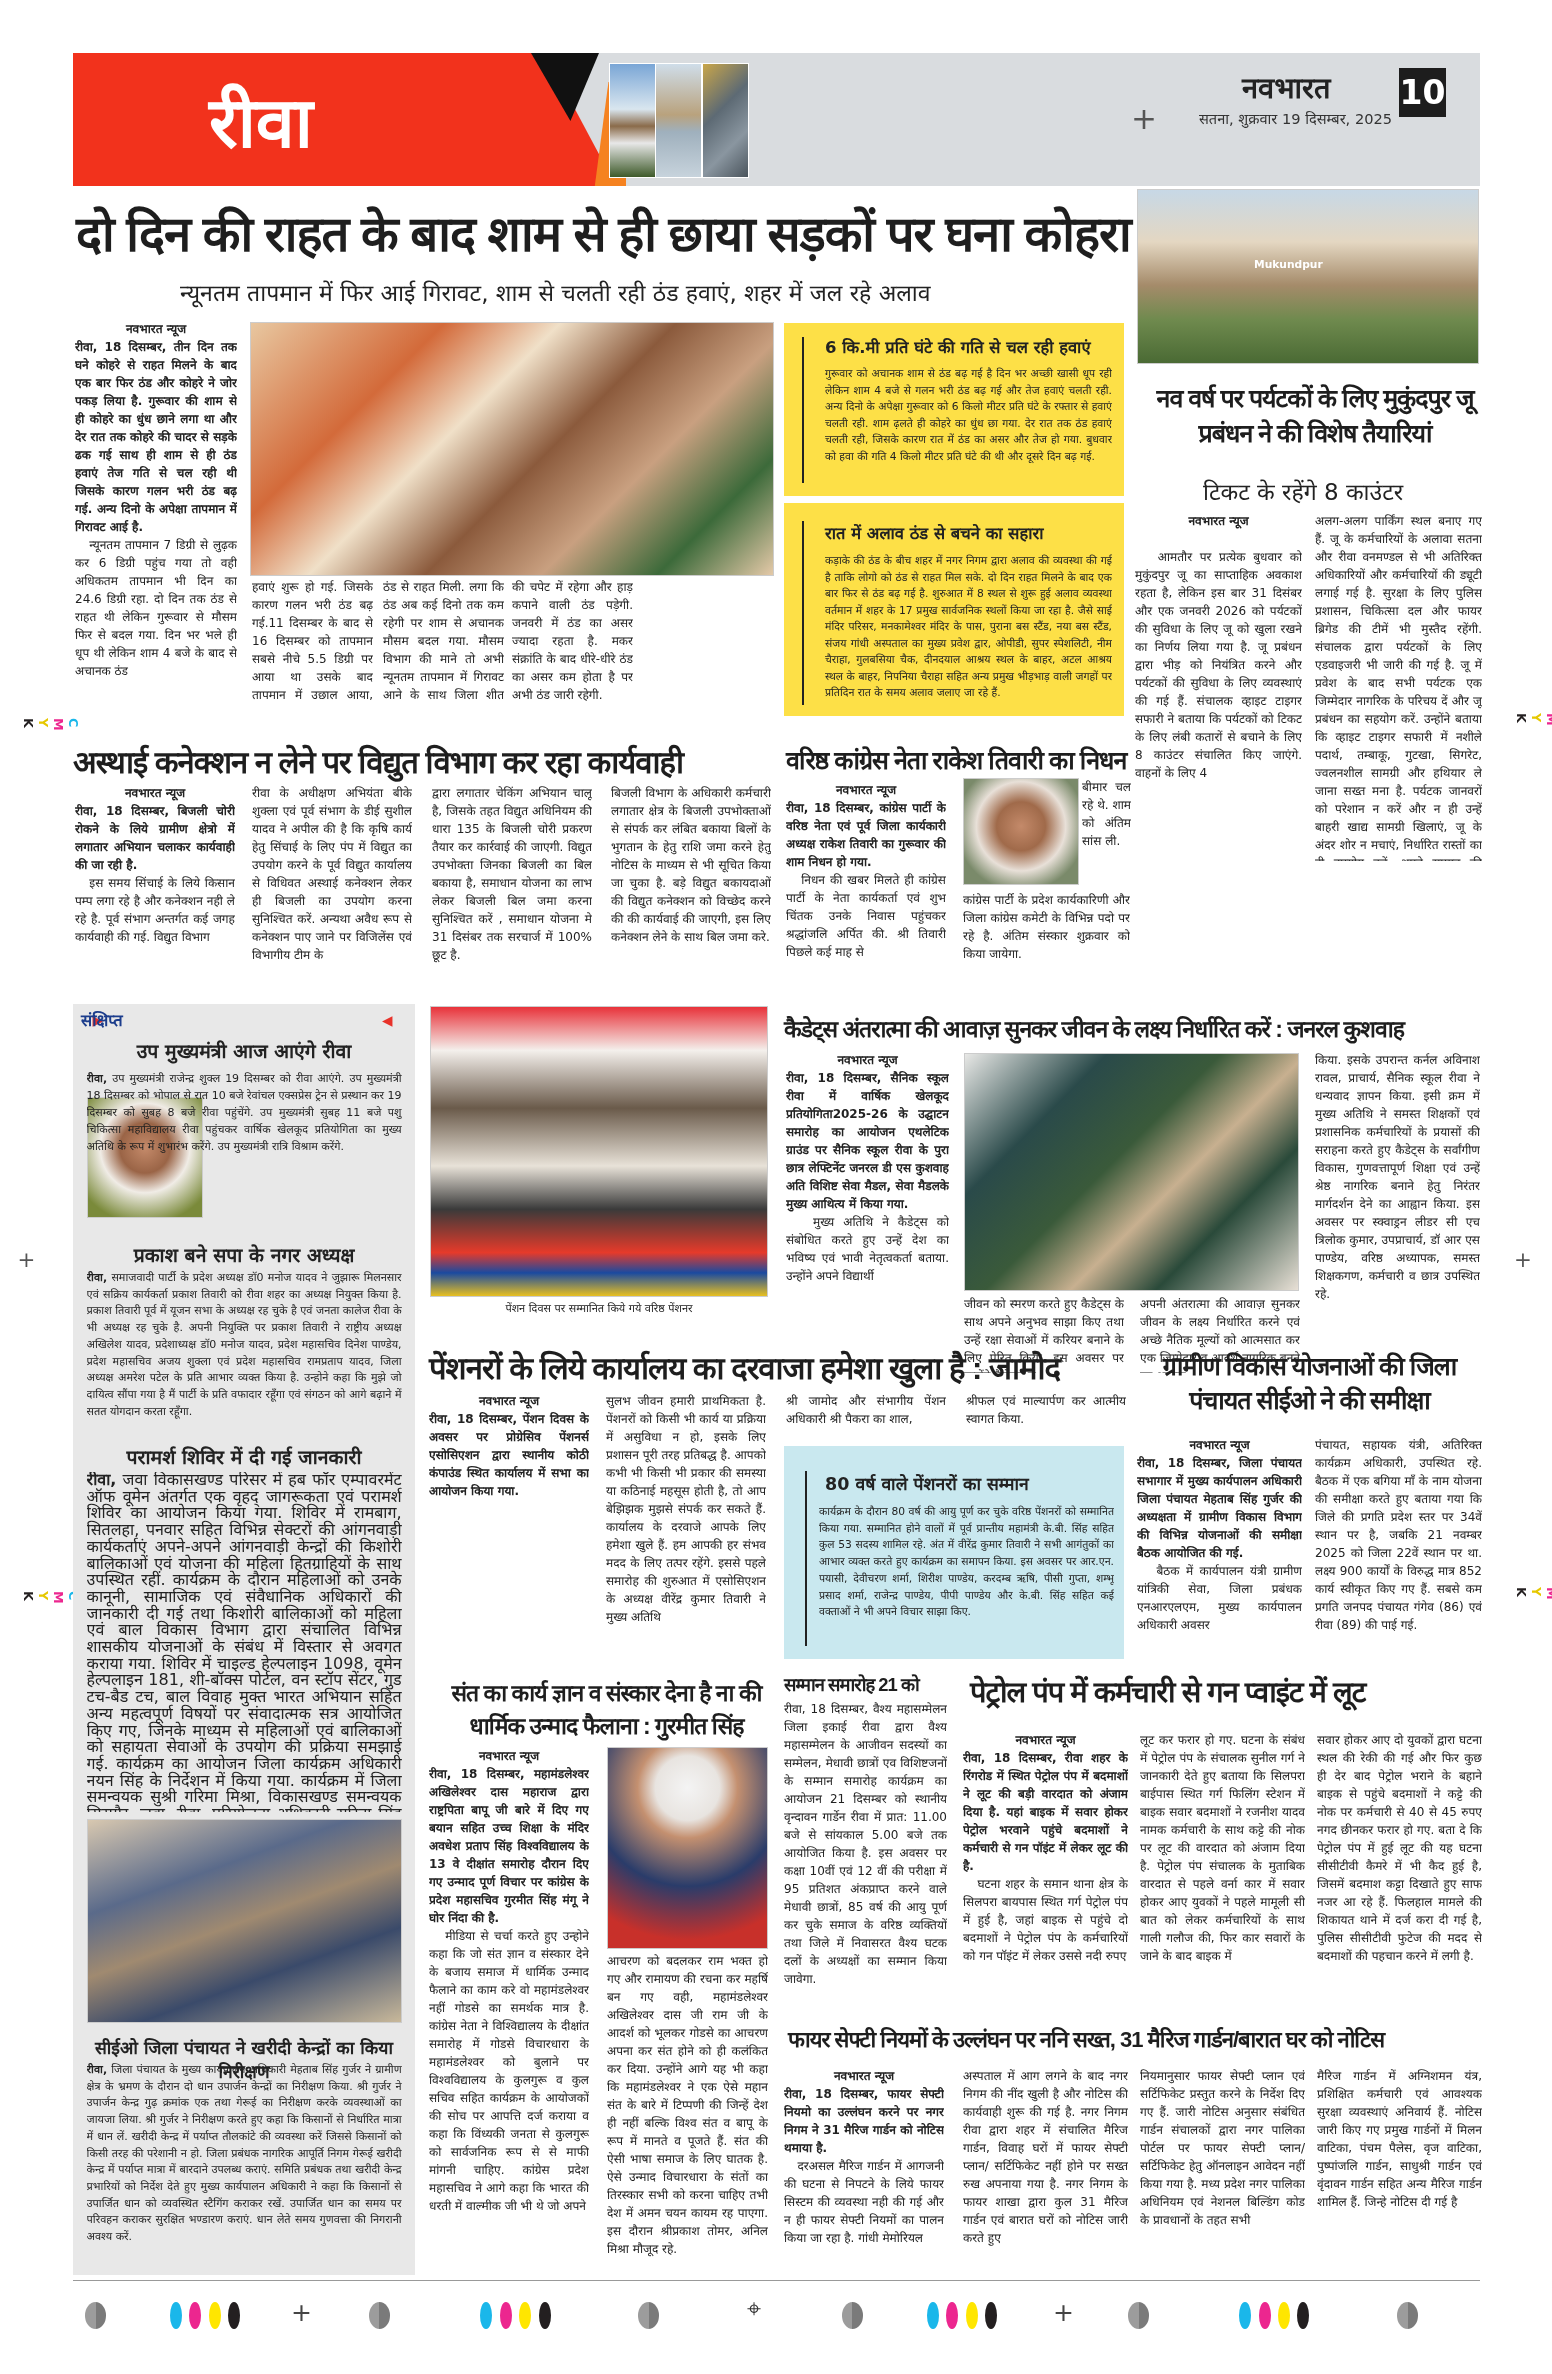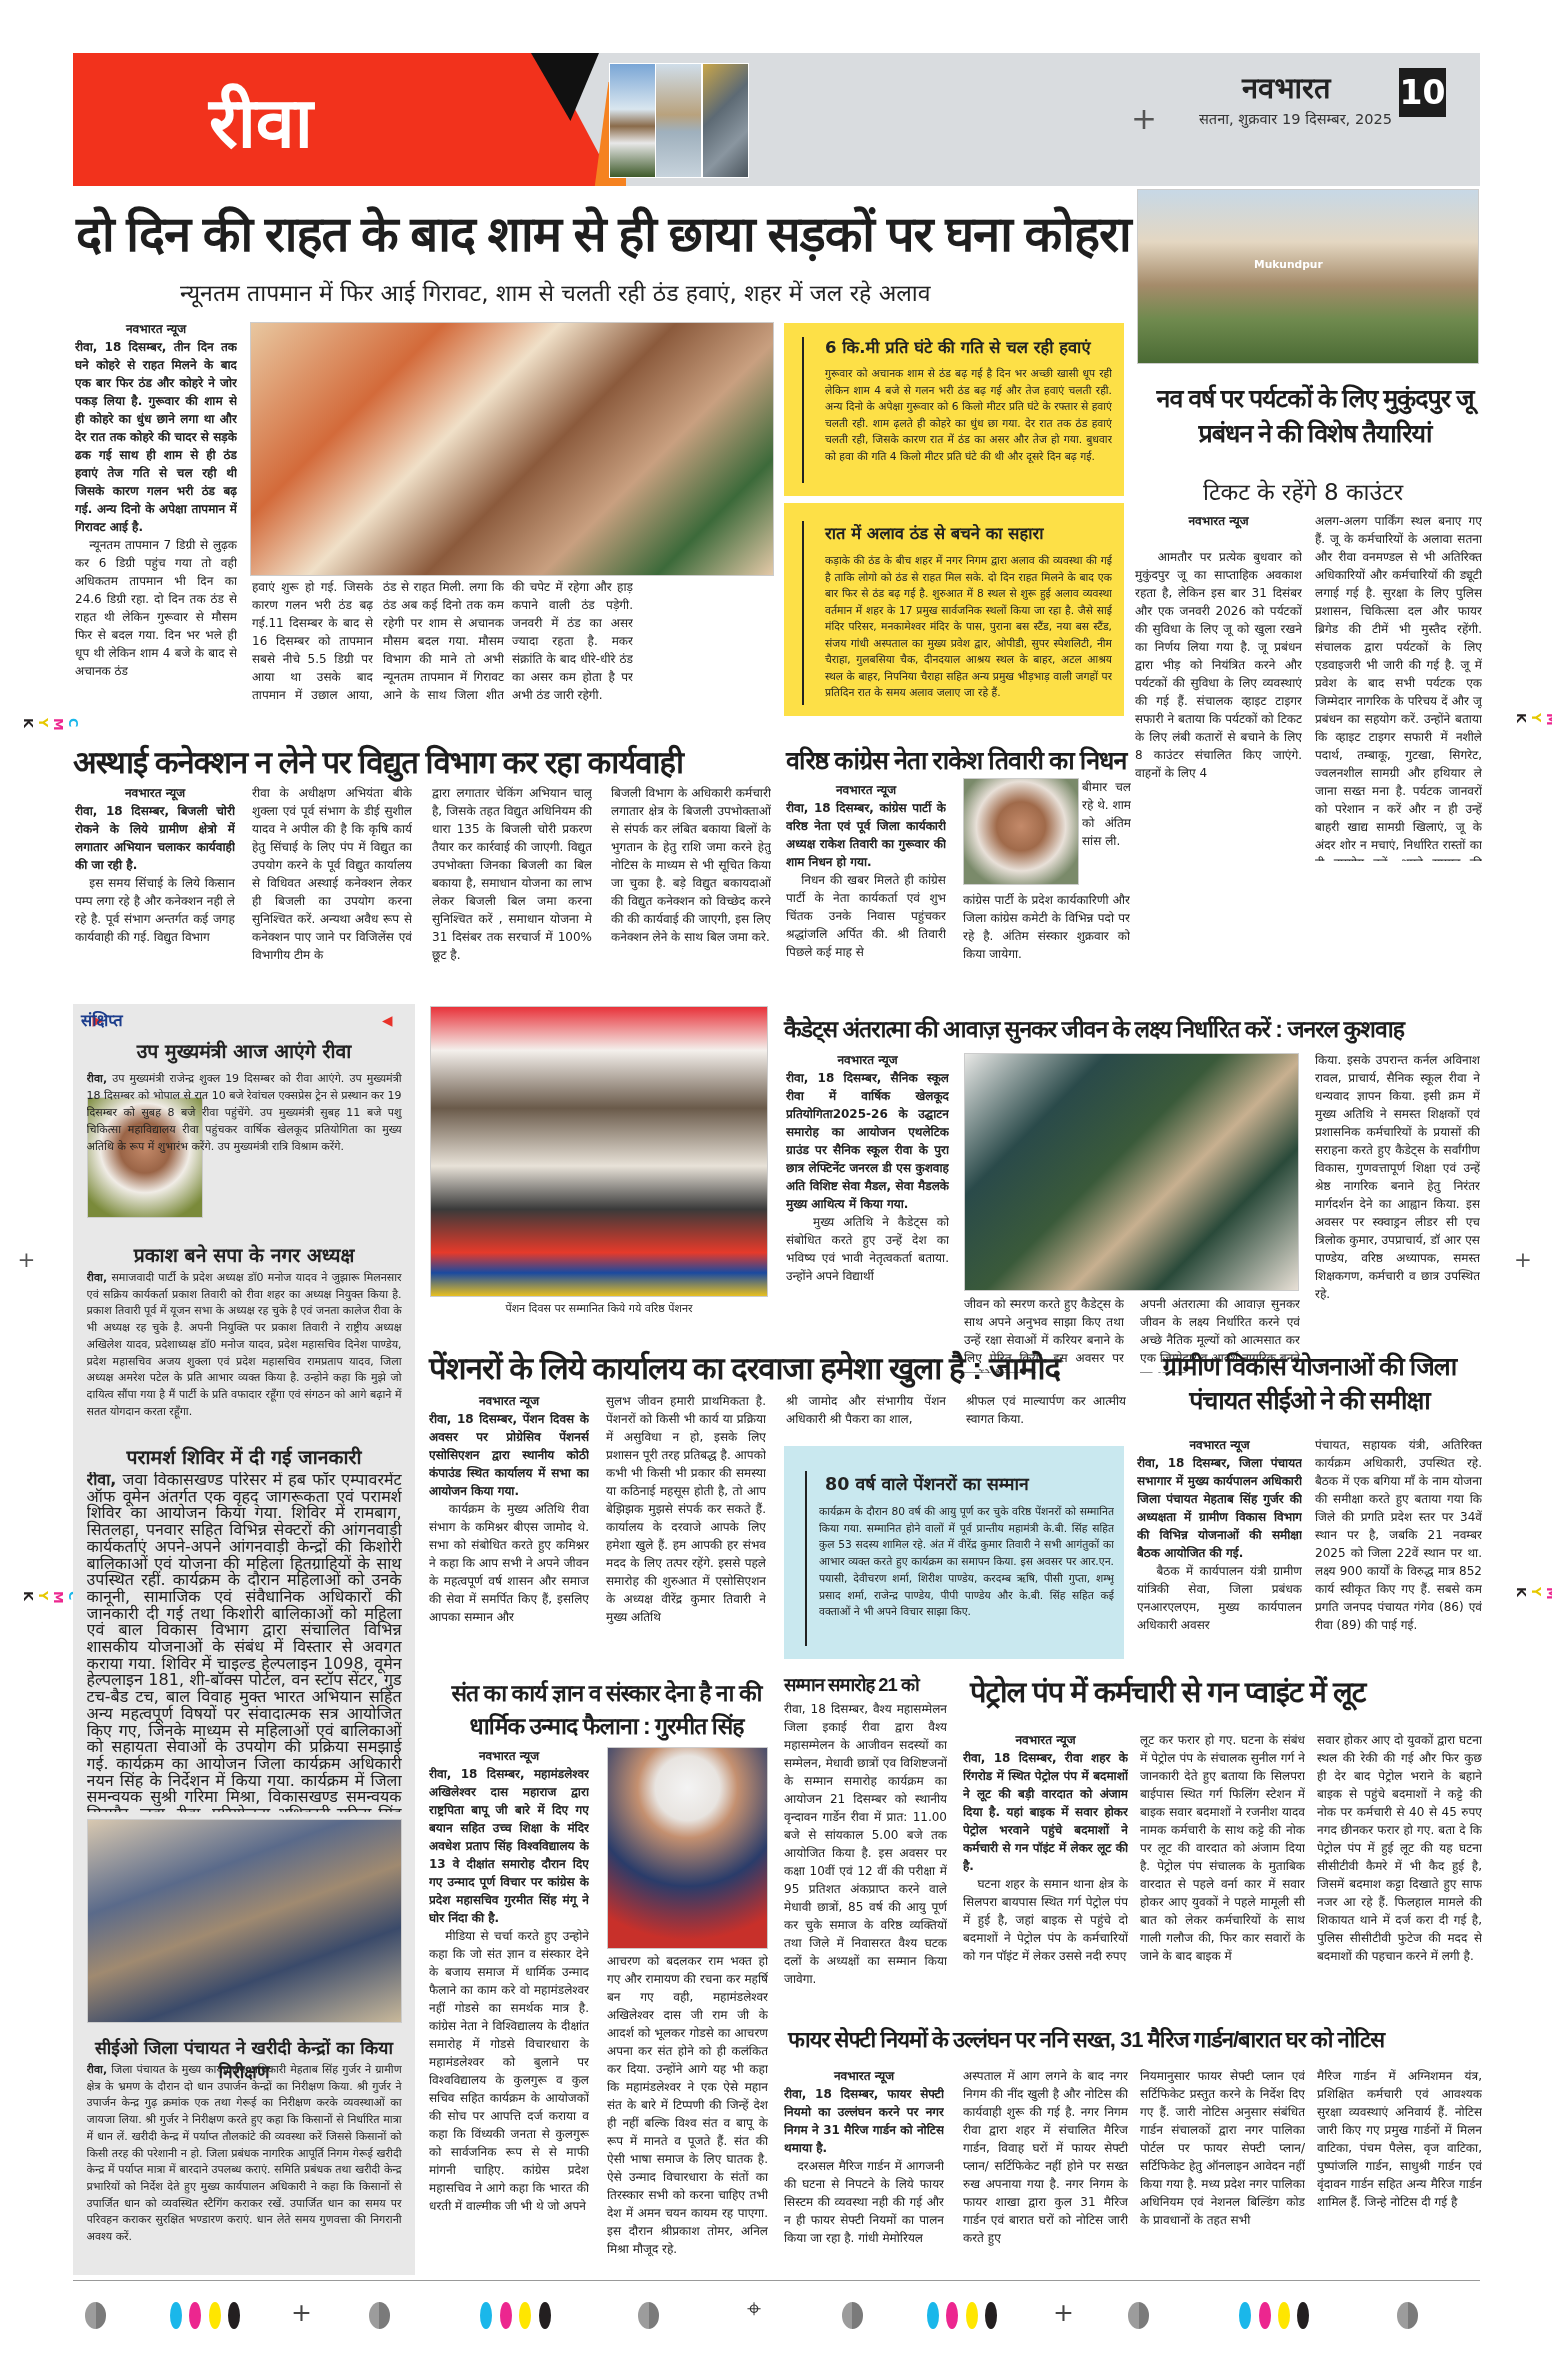--- a/index.html
+++ b/index.html
@@ -178,21 +178,21 @@
 </div>
 <div class="abs photo" style="left:964px;top:1053px;width:335px;height:238px;background:linear-gradient(135deg,#e8e8e6,#2a4a4a 25%,#3a5a3a 45%,#c8b090 60%,#2a4a3a 75%,#e8e0d6)"></div>
 <div class="abs body" style="left:964px;top:1295px;width:160px;height:78px">जीवन को स्मरण करते हुए कैडेट्स के साथ अपने अनुभव साझा किए तथा उन्हें रक्षा सेवाओं में करियर बनाने के लिए प्रेरित किया. इस अवसर पर उन्होंने कैडेट्स से</div>
 <div class="abs body" style="left:1140px;top:1295px;width:160px;height:78px">अपनी अंतरात्मा की आवाज़ सुनकर जीवन के लक्ष्य निर्धारित करने एवं अच्छे नैतिक मूल्यों को आत्मसात कर एक जिम्मेदार व आदर्श नागरिक बनने का आह्वान</div>
 <div class="abs body" style="left:1315px;top:1051px;width:165px;height:291px">किया. इसके उपरान्त कर्नल अविनाश रावल, प्राचार्य, सैनिक स्कूल रीवा ने धन्यवाद ज्ञापन किया. इसी क्रम में मुख्य अतिथि ने समस्त शिक्षकों एवं प्रशासनिक कर्मचारियों के प्रयासों की सराहना करते हुए कैडेट्स के सर्वांगीण विकास, गुणवत्तापूर्ण शिक्षा एवं उन्हें श्रेष्ठ नागरिक बनाने हेतु निरंतर मार्गदर्शन देने का आह्वान किया. इस अवसर पर स्क्वाड्रन लीडर सी एच त्रिलोक कुमार, उपप्राचार्य, डॉ आर एस पाण्डेय, वरिष्ठ अध्यापक, समस्त शिक्षकगण, कर्मचारी व छात्र उपस्थित रहे.</div>
 
 <div class="abs head1" style="left:429px;top:1346px;font-size:31px">पेंशनरों के लिये कार्यालय का दरवाजा हमेशा खुला है : जामोद</div>
 <div class="abs body" style="left:429px;top:1392px;width:160px;height:277px">
   <span class="byline">नवभारत न्यूज</span>
   <span class="bold">रीवा, 18 दिसम्बर, पेंशन दिवस के अवसर पर प्रोग्रेसिव पेंशनर्स एसोसिएशन द्वारा स्थानीय कोठी कंपाउंड स्थित कार्यालय में सभा का आयोजन किया गया.</span><br>
-  &nbsp;&nbsp;&nbsp;<span>कार्यक्रम के मुख्य अतिथि रीवा संभाग के कमिश्नर बीएस जामोद थे. सभा को संबोधित करते हुए कमिश्नर ने कहा कि आप सभी ने अपने जीवन के महत्वपूर्ण वर्ष शासन और समाज की सेवा में समर्पित किए हैं, इसलिए आपका सम्मान और</span>
+  &nbsp;&nbsp;&nbsp;
 </div>
 <div class="abs body" style="left:606px;top:1392px;width:160px;height:277px">सुलभ जीवन हमारी प्राथमिकता है. पेंशनरों को किसी भी कार्य या प्रक्रिया में असुविधा न हो, इसके लिए प्रशासन पूरी तरह प्रतिबद्ध है. आपको कभी भी किसी भी प्रकार की समस्या या कठिनाई महसूस होती है, तो आप बेझिझक मुझसे संपर्क कर सकते हैं. कार्यालय के दरवाजे आपके लिए हमेशा खुले हैं. हम आपकी हर संभव मदद के लिए तत्पर रहेंगे. इससे पहले समारोह की शुरुआत में एसोसिएशन के अध्यक्ष वीरेंद्र कुमार तिवारी ने मुख्य अतिथि</div>
 <div class="abs body" style="left:786px;top:1392px;width:160px;height:39px">श्री जामोद और संभागीय पेंशन अधिकारी श्री पैकरा का शाल,</div>
 <div class="abs body" style="left:966px;top:1392px;width:160px;height:39px">श्रीफल एवं माल्यार्पण कर आत्मीय स्वागत किया.</div>
 <div class="abs box-blue" style="left:784px;top:1446px;width:340px;height:213px">
   <div class="abs bar" style="left:21.3px;top:25px;height:175px;width:1.9px"></div>
   <div class="abs" style="left:41px;top:25px;font-size:17.5px;font-weight:bold">80 वर्ष वाले पेंशनरों का सम्मान</div>
   <div class="abs body" style="left:35px;top:58px;width:295px;height:146px;font-size:10.7px;line-height:16.7px">कार्यक्रम के दौरान 80 वर्ष की आयु पूर्ण कर चुके वरिष्ठ पेंशनरों को सम्मानित किया गया. सम्मानित होने वालों में पूर्व प्रान्तीय महामंत्री के.बी. सिंह सहित कुल 53 सदस्य शामिल रहे. अंत में वीरेंद्र कुमार तिवारी ने सभी आगंतुकों का आभार व्यक्त करते हुए कार्यक्रम का समापन किया. इस अवसर पर आर.एन. पयासी, देवीचरण शर्मा, शिरीश पाण्डेय, करदम्ब ऋषि, पीसी गुप्ता, शम्भू प्रसाद शर्मा, राजेन्द्र पाण्डेय, पीपी पाण्डेय और के.बी. सिंह सहित कई वक्ताओं ने भी अपने विचार साझा किए.</div>
 </div>
 

